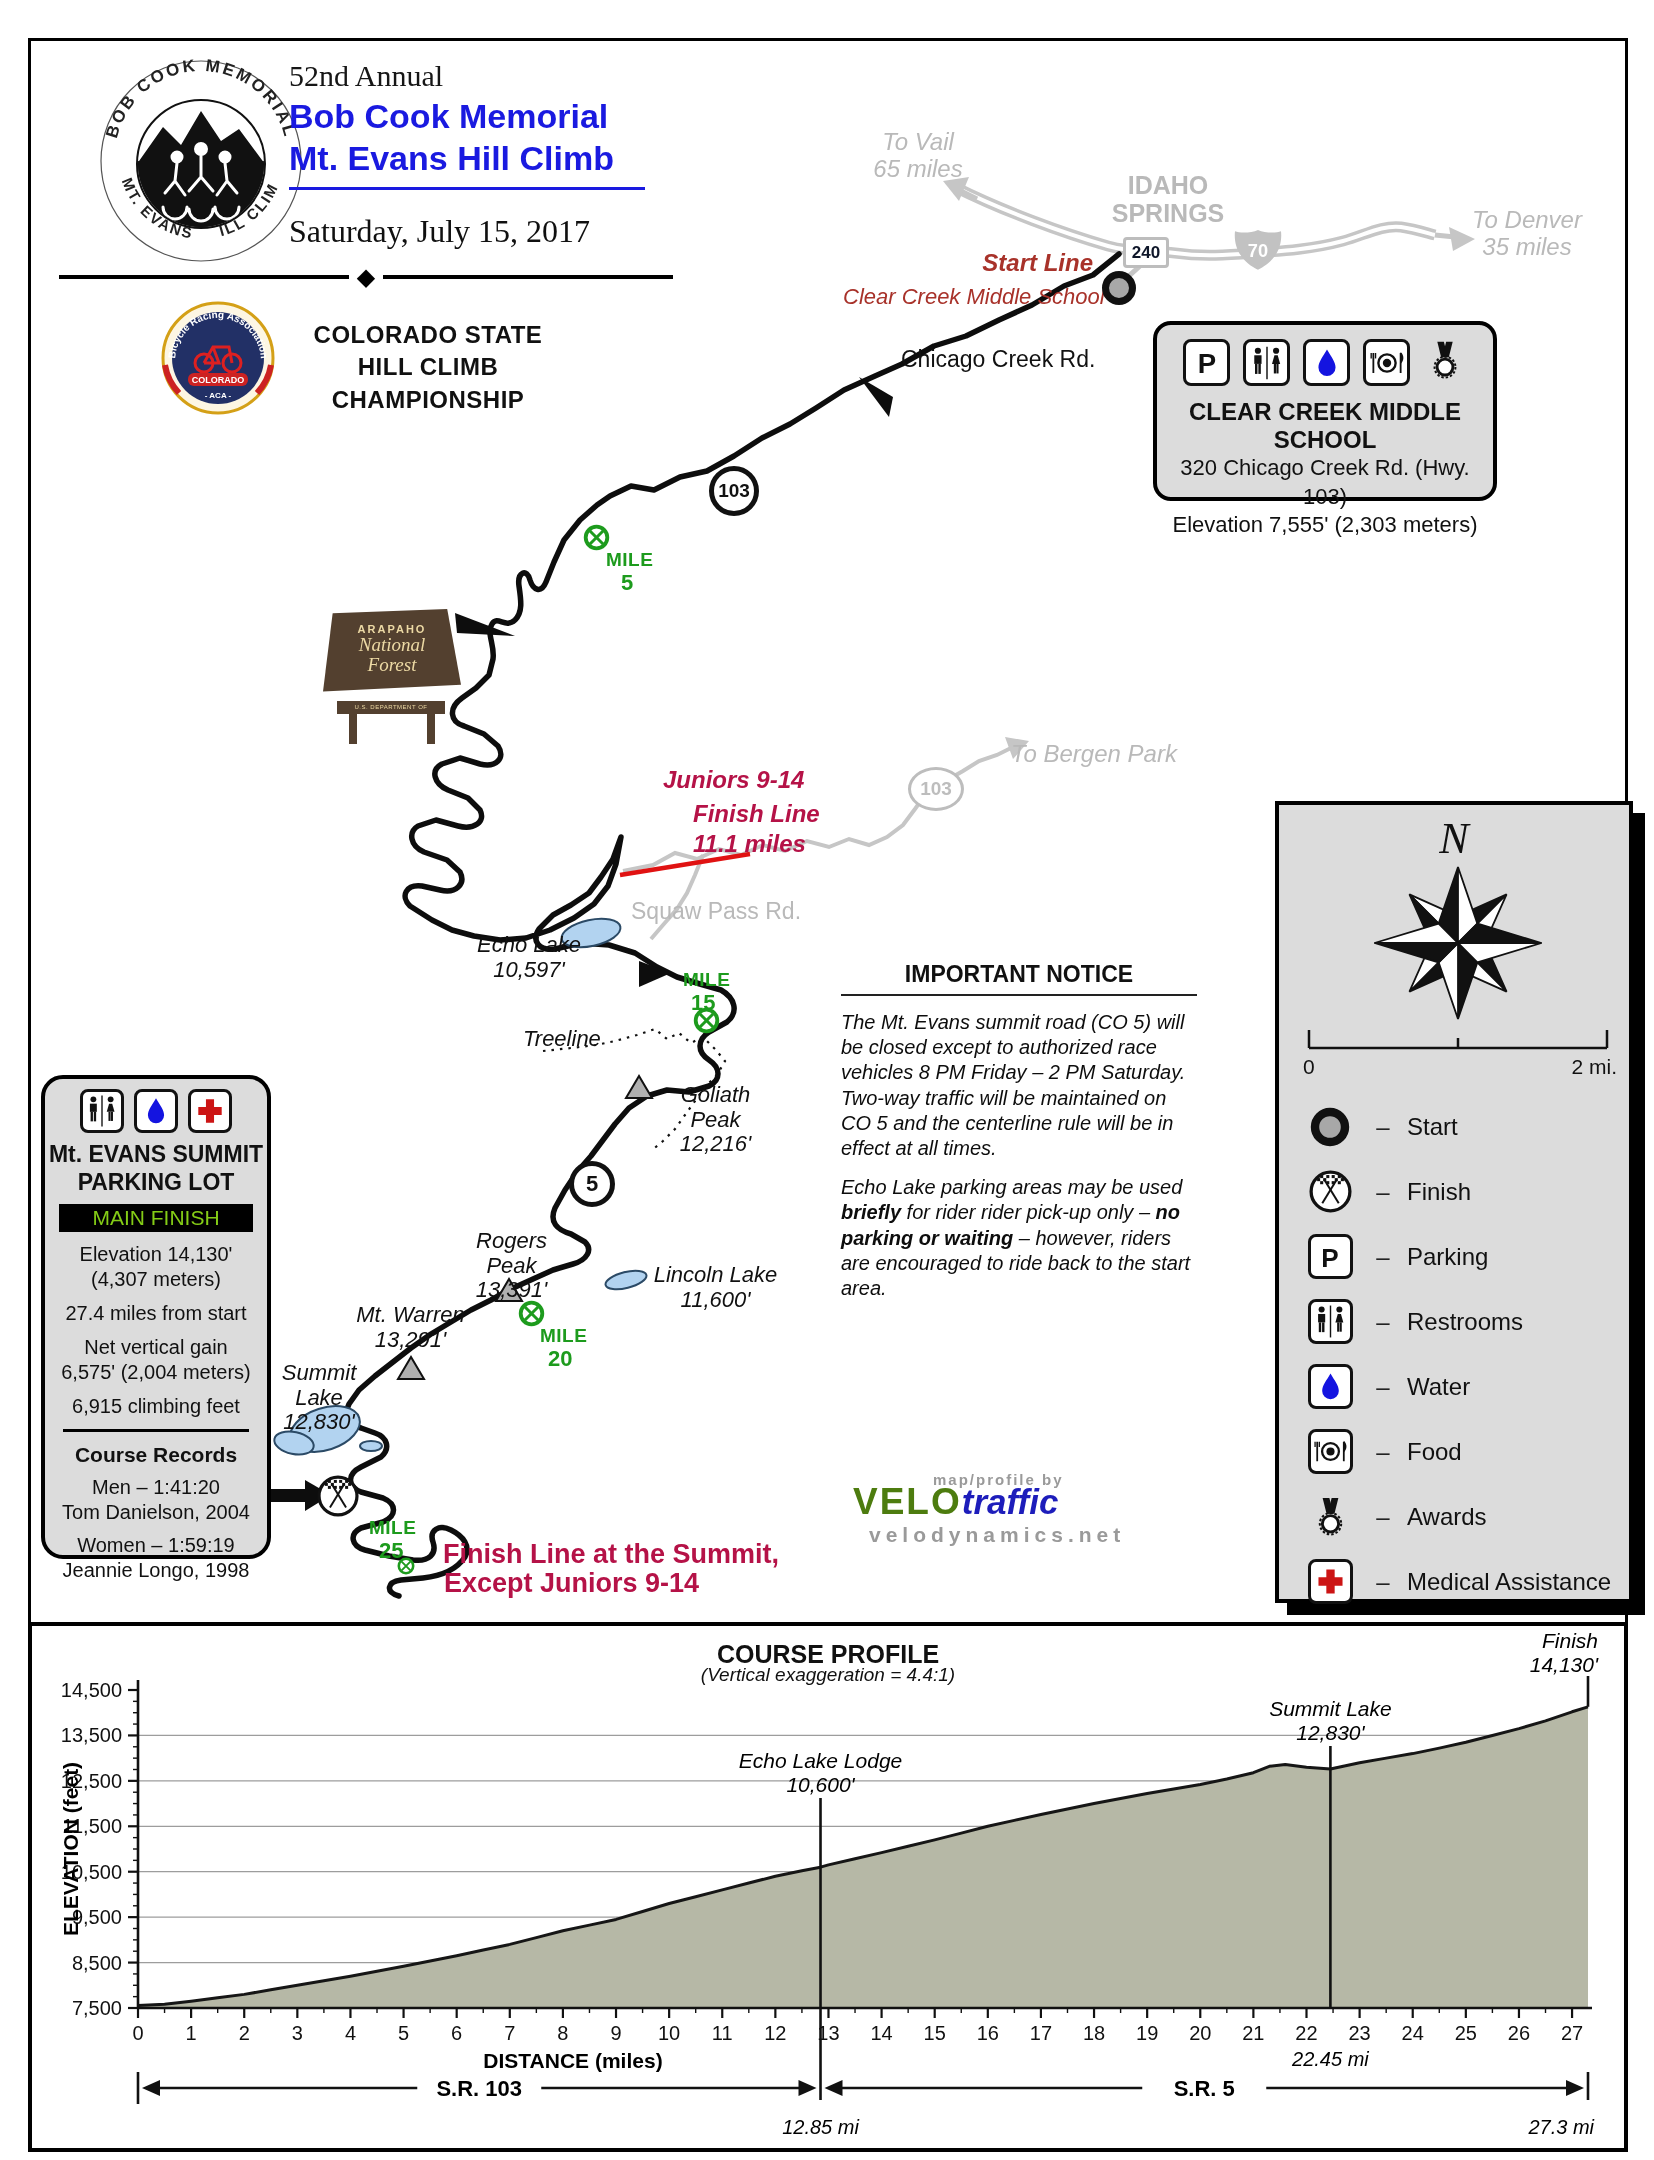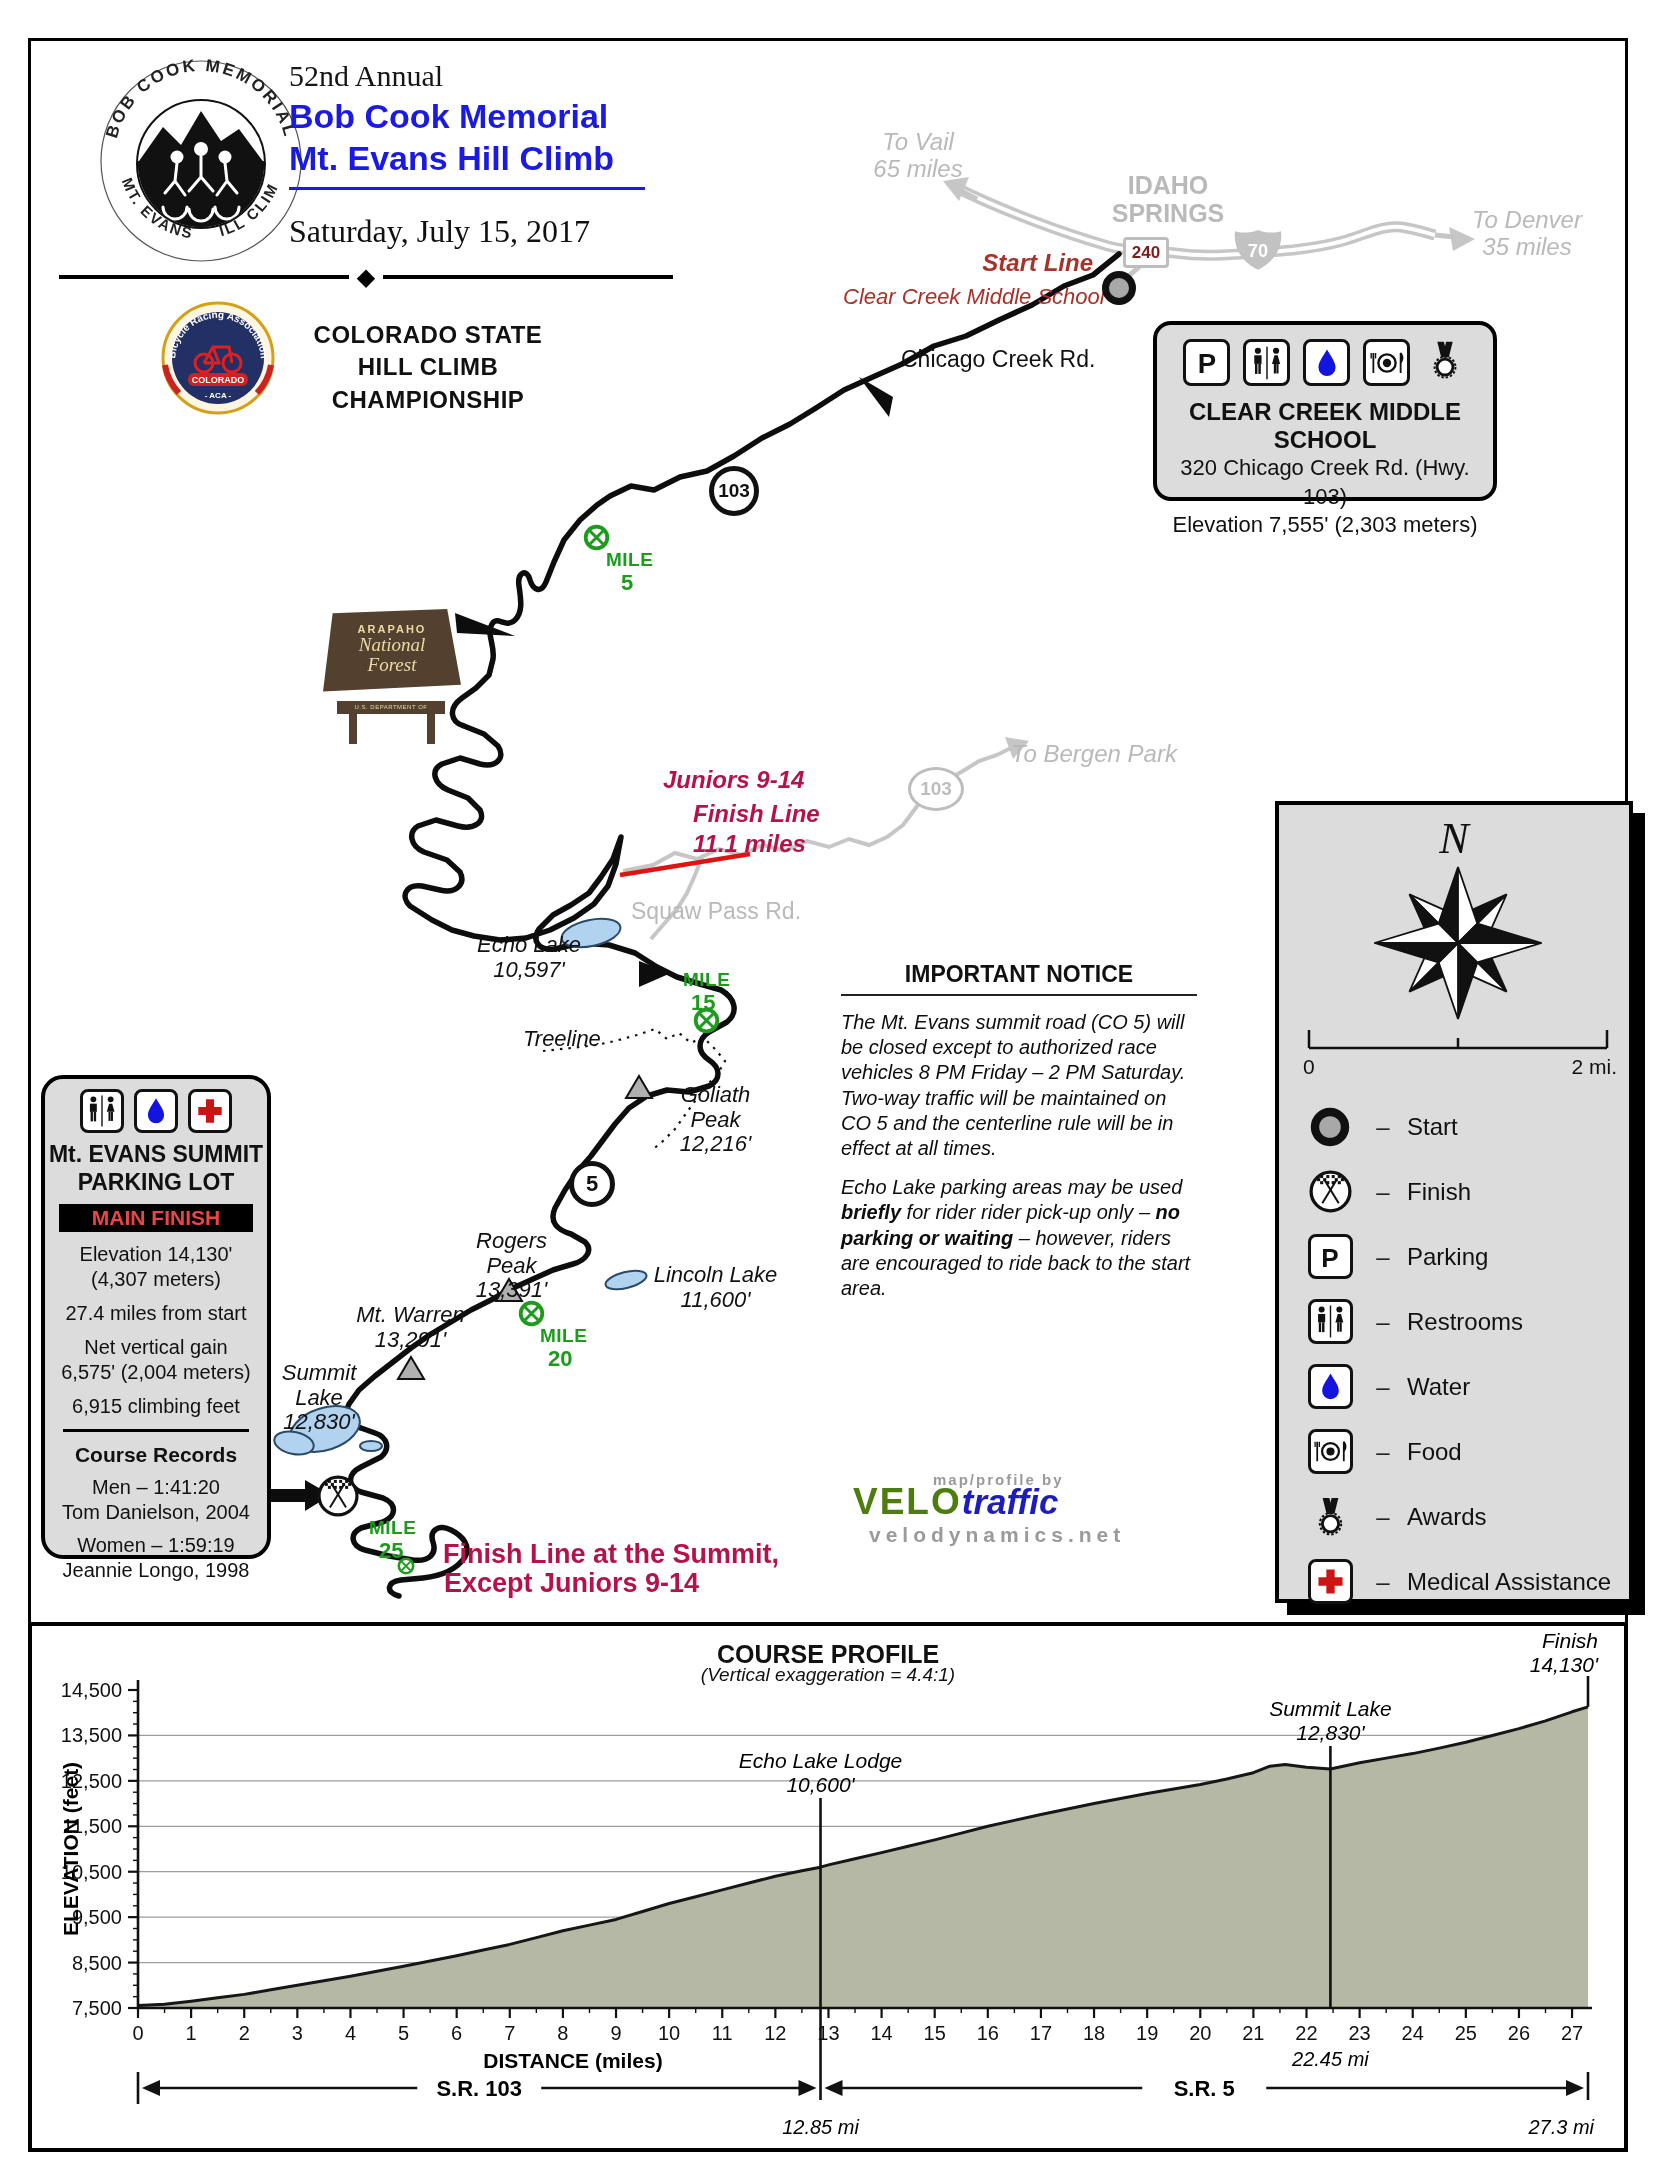--- a/index.html
+++ b/index.html
@@ -23,29 +23,29 @@
   .gray { color:#b9b9b9; }
   .grayb { color:#b9b9b9; font-weight:bold; }
   .redlbl { color:#a8322a; font-weight:bold; font-style:italic; }
   .crimson { color:#b51247; font-weight:bold; }
   .green { color:#1d9b1d; font-weight:bold; }
   .mile-word { font-size:19px; letter-spacing:.5px; }
   .mile-num { font-size:22px; }
   
   .shield-circ { position:absolute; background:#fff; border:5px solid #111; border-radius:50%; display:flex; align-items:center; justify-content:center; font-weight:bold; }
   .shield-oval { position:absolute; background:#fff; border:3px solid #bdbdbd; border-radius:50%; display:flex; align-items:center; justify-content:center; color:#bdbdbd; font-weight:bold; }
-  .shield-rect { position:absolute; background:#fff; border:3px solid #bdbdbd; border-radius:4px; display:flex; align-items:center; justify-content:center; color:#7f1d1d; font-weight:bold; }
+  .shield-rect { position:absolute; background:#fff; border:3px solid #bdbdbd; border-radius:4px; display:flex; align-items:center; justify-content:center; color:#0f172a; font-weight:bold; }
   
   .gbox { position:absolute; background:#dcdcdc; border:4px solid #000; }
   .round { border-radius:18px; }
   .icon-box { background:#fff; border:3px solid #111; border-radius:8px; display:flex; align-items:center; justify-content:center; }
   .school-title { font-size:24px; font-weight:bold; text-align:center; }
   .school-line { font-size:22px; text-align:center; line-height:1.3; }
   .sb-title { font-size:23px; font-weight:bold; text-align:center; line-height:1.2; }
-  .sb-banner { background:#000; color:#ef4444; font-weight:bold; font-size:21px; text-align:center; padding:2px 0; }
+  .sb-banner { background:#000; color:#84cc16; font-weight:normal; font-size:21px; text-align:center; padding:2px 0; }
   .sb-line { font-size:20px; text-align:center; line-height:1.25; }
   .sb-div { height:3px; background:#000; margin:10px 18px; }
   
   .notice-title { font-size:23px; font-weight:bold; text-align:center; border-bottom:2.5px solid #222; padding-bottom:6px; }
   .notice-p { font-style:italic; font-size:20px; line-height:1.26; margin-top:14px; color:#0d0d0d; }
   
   .legend { box-shadow:12px 12px 0 0 #000; }
   .leg-n { font-family:"Liberation Serif",serif; font-style:italic; font-size:44px; text-align:center; }
   .leg-row { display:flex; align-items:center; height:65px; padding-left:22px; }
   .leg-icon { width:58px; display:flex; justify-content:center; align-items:center; }

